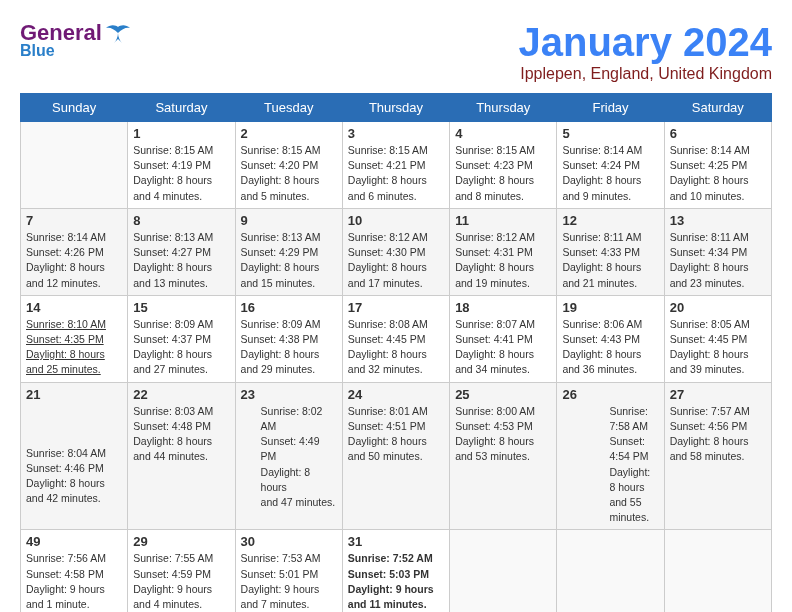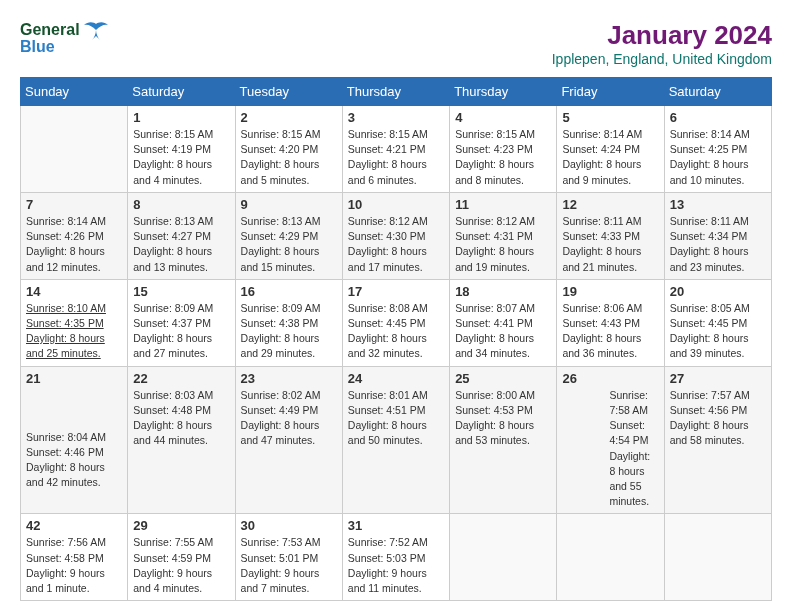--- a/index.html
+++ b/index.html
@@ -22,40 +22,40 @@
       align-items: flex-start;
     }
     .logo-row {
       display: flex;
       align-items: center;
     }
     .title-section {
       text-align: right;
     }
     .month-title {
-      font-size: 26px;
+      font-size: 40px;
       font-weight: bold;
-      color: #701a75;
+      color: #3b82f6;
     }
     .location-title {
-      font-size: 14px;
-      color: #0f766e;
+      font-size: 16px;
+      color: #7f1d1d;
     }
     table {
       width: 100%;
       border-collapse: collapse;
       font-size: 11px;
     }
     thead tr {
       background-color: #2a6db5;
       color: #fff;
     }
     thead th {
       padding: 6px 4px;
-      text-align: left;
+      text-align: center;
       font-size: 13px;
       font-weight: normal;
       border: 1px solid #2a6db5;
     }
     tbody tr {
       vertical-align: top;
     }
     tbody td {
       border: 1px solid #ccc;
       padding: 4px 5px;
@@ -84,21 +84,21 @@
     .empty-cell {
       background: #f9f9f9;
     }
   </style>
 </head>
 <body>
 
 <div class="header-section">
   <div class="logo">
     <div class="logo-row">
-      <span style="font-size:16px;font-weight:bold;color:#14532d;text-align:center;">
+      <span style="font-size:22px;font-weight:bold;color:#701a75;text-align:center;">
         General<svg width="28" height="22" viewBox="0 0 28 22" style="display:inline-block;vertical-align:middle;margin-left:2px;">
             <path d="M14 4 C16 2, 22 1, 26 5 C22 4, 18 6, 14 10 C10 6, 6 4, 2 5 C6 1, 12 2, 14 4Z" fill="#2a7fc9"></path>
             <path d="M14 10 C14 14, 12 18, 10 20 L14 16 L18 20 C16 18, 14 14, 14 10Z" fill="#2a7fc9"></path>
           </svg>
       </span>
     </div>
     <span style="font-size:16px;font-weight:bold;color:#2a7fc9;margin-top:-4px;display:block;">Blue</span>
   </div>
   <div class="title-section">
     <div class="month-title">January 2024</div>
@@ -276,21 +276,21 @@
         </td>
         <td>
           <span class="day-number">22</span>
           <div class="day-info" style="white-space: pre-line;">Sunrise: 8:03 AM
 Sunset: 4:48 PM
 Daylight: 8 hours
 and 44 minutes.</div>
         </td>
         <td>
           <span class="day-number">23</span>
-          <div class="day-info" style="white-space: pre-line;">Sunrise: 8:02 AM
+          <div class="day-info" style="white-space: pre-line; margin-left: 20px;">Sunrise: 8:02 AM
 Sunset: 4:49 PM
 Daylight: 8 hours
 and 47 minutes.</div>
         </td>
         <td>
           <span class="day-number">24</span>
           <div class="day-info" style="white-space: pre-line;">Sunrise: 8:01 AM
 Sunset: 4:51 PM
 Daylight: 8 hours
 and 50 minutes.</div>
@@ -312,21 +312,21 @@
         <td>
           <span class="day-number">27</span>
           <div class="day-info" style="white-space: pre-line;">Sunrise: 7:57 AM
 Sunset: 4:56 PM
 Daylight: 8 hours
 and 58 minutes.</div>
         </td>
       </tr>
       <tr>
         <td>
-          <span class="day-number">42</span>
+          <span class="day-number">49</span>
           <div class="day-info" style="white-space: pre-line;">Sunrise: 7:56 AM
 Sunset: 4:58 PM
 Daylight: 9 hours
 and 1 minute.</div>
         </td>
         <td>
           <span class="day-number">29</span>
           <div class="day-info" style="white-space: pre-line;">Sunrise: 7:55 AM
 Sunset: 4:59 PM
 Daylight: 9 hours
@@ -334,21 +334,21 @@
         </td>
         <td>
           <span class="day-number">30</span>
           <div class="day-info" style="white-space: pre-line;">Sunrise: 7:53 AM
 Sunset: 5:01 PM
 Daylight: 9 hours
 and 7 minutes.</div>
         </td>
         <td>
           <span class="day-number">31</span>
-          <div class="day-info" style="white-space: pre-line;">Sunrise: 7:52 AM
+          <div class="day-info" style="white-space: pre-line; font-weight: bold;">Sunrise: 7:52 AM
 Sunset: 5:03 PM
 Daylight: 9 hours
 and 11 minutes.</div>
         </td>
         <td class="empty-cell"></td>
         <td class="empty-cell"></td>
         <td class="empty-cell"></td>
       </tr>
     </tbody>
 </table>

